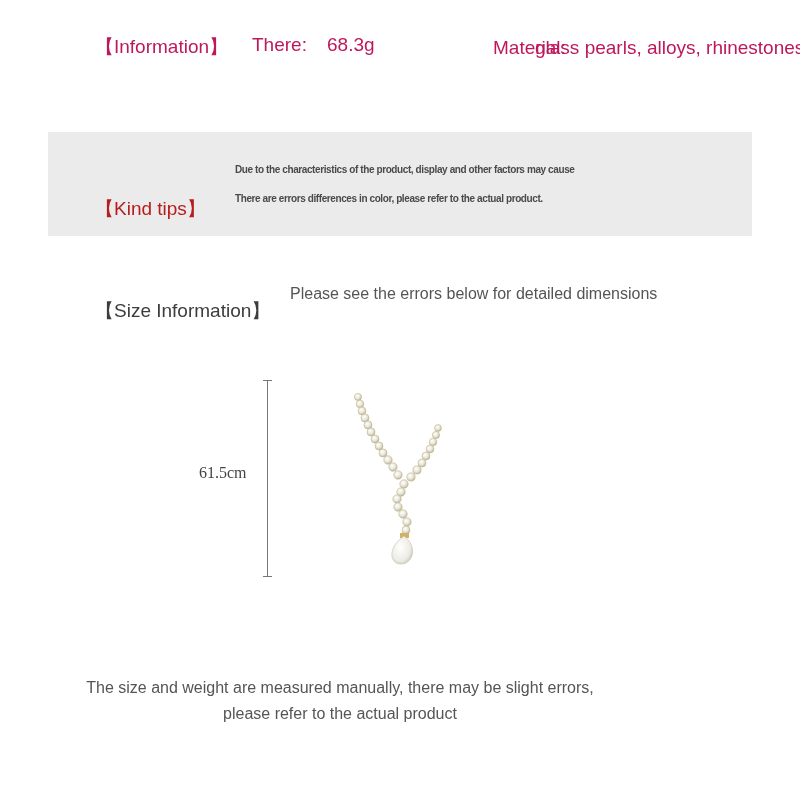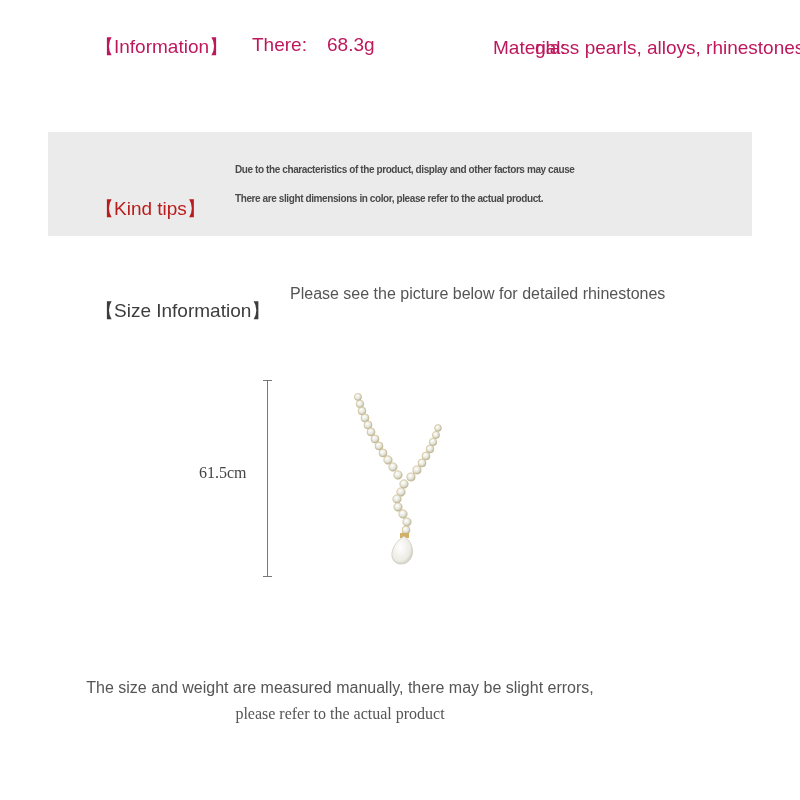--- a/index.html
+++ b/index.html
@@ -24,24 +24,24 @@
   <span class="abs info-row" style="left:95px;">【Information】</span>
   <span class="abs info-row" style="left:252px;">There:</span>
   <span class="abs info-row" style="left:327px;">68.3g</span>
   <span class="abs info-row" style="left:445px; top:37px;margin-left:48px;">Material:</span>
   <span class="abs info-row" style="left:535px; top:37px;">glass pearls, alloys, rhinestones</span>
 </div>
 
 <div class="tips-box"></div>
 <span class="abs tips-label">【Kind tips】</span>
 <span class="abs tips-line" style="top:164px;">Due to the characteristics of the product, display and other factors may cause</span>
-<span class="abs tips-line" style="top:193px;">There are slight dimensions in color, please refer to the actual product.</span>
+<span class="abs tips-line" style="top:193px;">There are errors differences in color, please refer to the actual product.</span>
 
 <span class="abs size-label">【Size Information】</span>
-<span class="abs size-desc">Please see the picture below for detailed rhinestones</span>
+<span class="abs size-desc">Please see the errors below for detailed dimensions</span>
 
 <div>
   <div class="dim-cap" style="top:380px;"></div>
   <div class="dim-line"></div>
   <div class="dim-cap" style="top:576px;"></div>
   <span class="abs dim-label">61.5cm</span>
 </div>
 
 <svg style="position:absolute; left:340px; top:385px;" width="110" height="190" viewBox="0 0 110 190">
   <defs>
@@ -90,13 +90,13 @@
     <circle cx="58" cy="122" r="4.2"></circle>
       <circle cx="63" cy="129" r="4.2"></circle>
       <circle cx="67" cy="137" r="4.2"></circle>
     <circle cx="66" cy="145" r="4"></circle>
   </g>
   <rect x="60" y="148" width="9" height="5" fill="#d2b065"></rect>
   <path d="M64 151 C 74 158, 76 172, 66 178 C 56 182, 49 174, 53 164 C 55 158, 60 154, 64 151 Z" fill="url(#drop)" stroke="#c4bfae" stroke-width="0.6"></path>
 </svg>
 
 <span class="abs footer" style="top:679px;">The size and weight are measured manually, there may be slight errors,</span>
-<span class="abs footer" style="top:705px;font-family:Liberation Serif, serif;">please refer to the actual product</span>
+<span class="abs footer" style="top:705px;">please refer to the actual product</span>
 
 </body></html>

